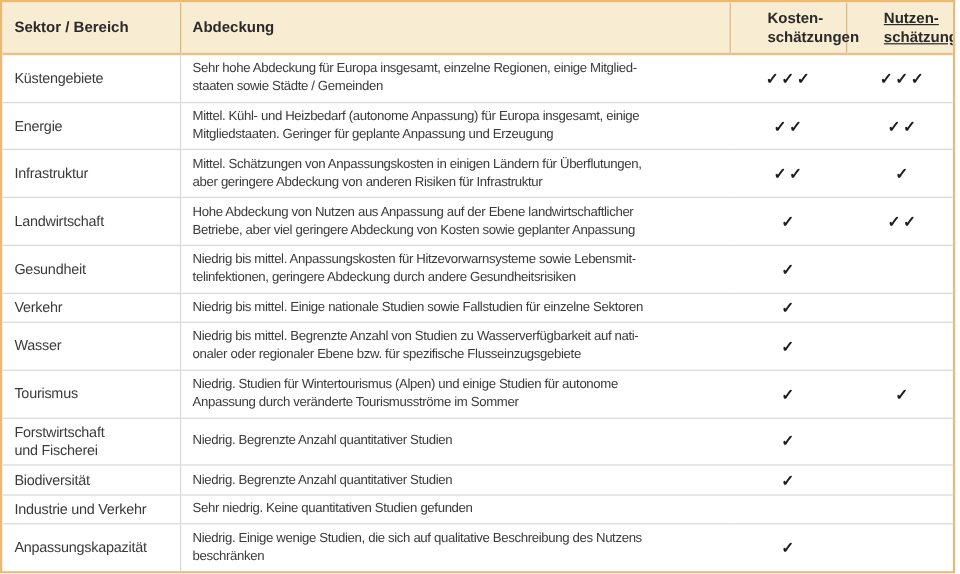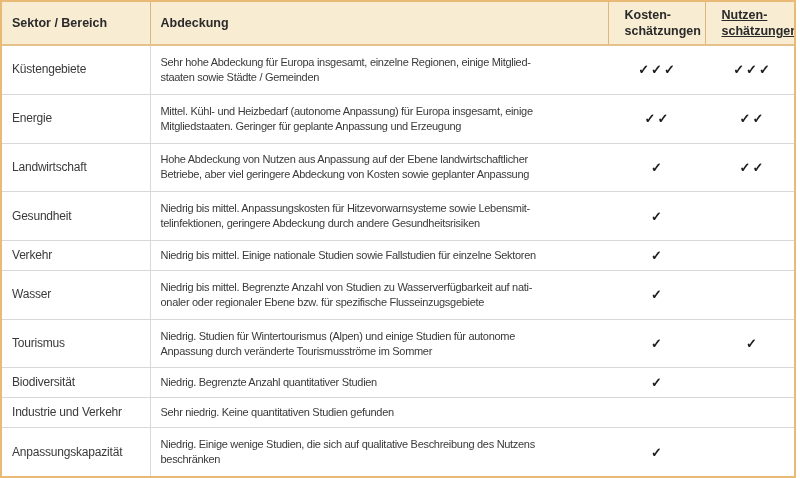--- a/index.html
+++ b/index.html
@@ -43,21 +43,21 @@
     text-align: left;
     vertical-align: middle;
     line-height: 16px;
     height: 40px;
     padding: 5px 4px 5px 10px;
     white-space: pre-line;
     border-bottom: 2px solid var(--header-underline);
     border-right: 1px solid var(--header-divider);
   }
   thead th:last-child { border-right: none; text-decoration: underline; }
-  thead th.col-check  { padding-left: 16px; }
+  thead th.col-check  { padding-left: 31px; }
 
   tbody td {
     border-top: 1px solid var(--row-divider);
     vertical-align: middle;
     color: var(--text);
     background: #ffffff;
   }
   tbody tr:first-child td { border-top: none; }
 
   td.col-sector {
@@ -115,20 +115,27 @@
   </tr>
 
   <tr class="body-row">
     <td class="col-sector">Energie</td>
     <td class="col-coverage">Mittel. Kühl- und Heizbedarf (autonome Anpassung) für Europa insgesamt, einige
 Mitgliedstaaten. Geringer für geplante Anpassung und Erzeugung</td>
     <td class="col-check">✓✓</td>
     <td class="col-check">✓✓</td>
   </tr>
 
+  <tr class="body-row">
+    <td class="col-sector">Infrastruktur</td>
+    <td class="col-coverage">Mittel. Schätzungen von Anpassungskosten in einigen Ländern für Überflutungen,
+aber geringere Abdeckung von anderen Risiken für Infrastruktur</td>
+    <td class="col-check">✓✓</td>
+    <td class="col-check">✓</td>
+  </tr>
 
   <tr class="body-row">
     <td class="col-sector">Landwirtschaft</td>
     <td class="col-coverage">Hohe Abdeckung von Nutzen aus Anpassung auf der Ebene landwirtschaftlicher
 Betriebe, aber viel geringere Abdeckung von Kosten sowie geplanter Anpassung</td>
     <td class="col-check">✓</td>
     <td class="col-check">✓✓</td>
   </tr>
 
   <tr class="body-row">
@@ -155,20 +162,27 @@
   </tr>
 
   <tr class="body-row">
     <td class="col-sector">Tourismus</td>
     <td class="col-coverage">Niedrig. Studien für Wintertourismus (Alpen) und einige Studien für autonome
 Anpassung durch veränderte Tourismusströme im Sommer</td>
     <td class="col-check">✓</td>
     <td class="col-check">✓</td>
   </tr>
 
+  <tr class="body-row">
+    <td class="col-sector">Forstwirtschaft
+und Fischerei</td>
+    <td class="col-coverage">Niedrig. Begrenzte Anzahl quantitativer Studien</td>
+    <td class="col-check">✓</td>
+    <td class="col-check"></td>
+  </tr>
 
   <tr class="body-row">
     <td class="col-sector">Biodiversität</td>
     <td class="col-coverage">Niedrig. Begrenzte Anzahl quantitativer Studien</td>
     <td class="col-check">✓</td>
     <td class="col-check"></td>
   </tr>
 
   <tr class="body-row">
     <td class="col-sector">Industrie und Verkehr</td>

